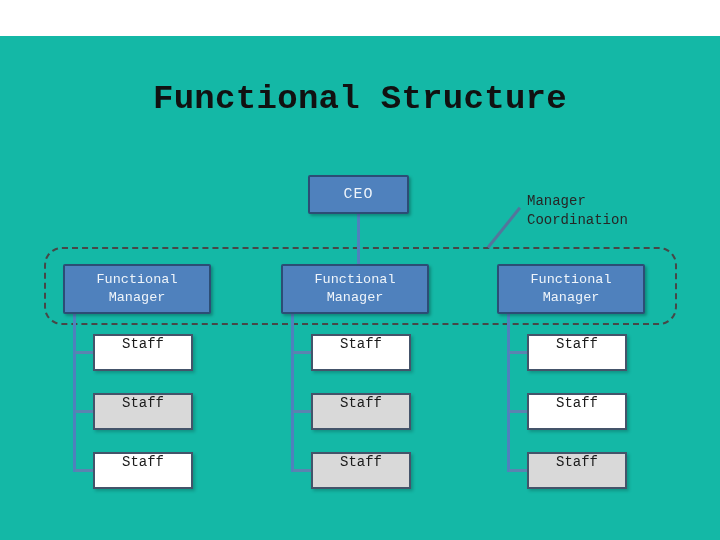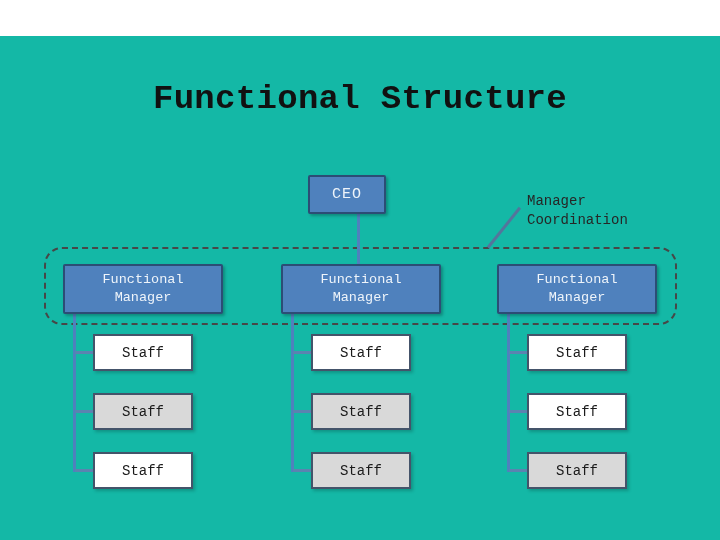--- a/index.html
+++ b/index.html
@@ -15,28 +15,28 @@
   .node {
     box-sizing:border-box; position:absolute; display:flex;
     align-items:center; justify-content:center; text-align:center;
     border-radius:2px;
   }
   .blue-node {
     background:var(--node-blue,#4f81bd);
     border:2px solid var(--node-blue-border,#2c4d75);
     color:#eef4fa; box-shadow:2px 2px 3px rgba(0,0,0,0.25);
   }
-  .ceo-node { left:308px; top:139px; width:78px; height:39px; font-size:15px; letter-spacing:1px; }
-  .manager-node { left:0; top:0; width:160px; height:50px; font-size:13.5px; line-height:1.3; }
+  .ceo-node { left:308px; top:139px; width:101px; height:39px; font-size:15px; letter-spacing:1px; }
+  .manager-node { left:0; top:0; width:148px; height:50px; font-size:13.5px; line-height:1.3; }
   .manager-node .wrap { width:90px; margin:0 auto; }
   .staff-node {
     box-sizing:border-box; position:absolute; left:30px; width:100px; height:37px;
     border:2px solid var(--staff-border,#44546a);
     background:var(--staff-white,#ffffff);
-    display:flex; align-items:center; justify-content:center;
+    display:flex; justify-content:center;
     font-size:14px; color:#1a1a1a; box-shadow:2px 2px 3px rgba(0,0,0,0.2);
   }
   .staff-node.gray { background:var(--staff-gray,#d9d9d9); }
   .col { position:absolute; top:228px; width:160px; height:240px; }
   .col-1 { left:63px; } .col-2 { left:281px; } .col-3 { left:497px; }
   .vline { position:absolute; left:10px; top:50px; width:3px; height:158px; background:var(--connector,#4f81bd); }
   .stub  { position:absolute; left:12px; width:18px; height:3px; background:var(--stub,#5b83b0); }
   .stub-1 { top:87px; } .stub-2 { top:146px; } .stub-3 { top:205px; }
   .staff-1 { top:70px; } .staff-2 { top:129px; } .staff-3 { top:188px; }
   .ceo-line { position:absolute; left:357px; top:177px; width:3px; height:52px; background:var(--connector,#4f81bd); }

